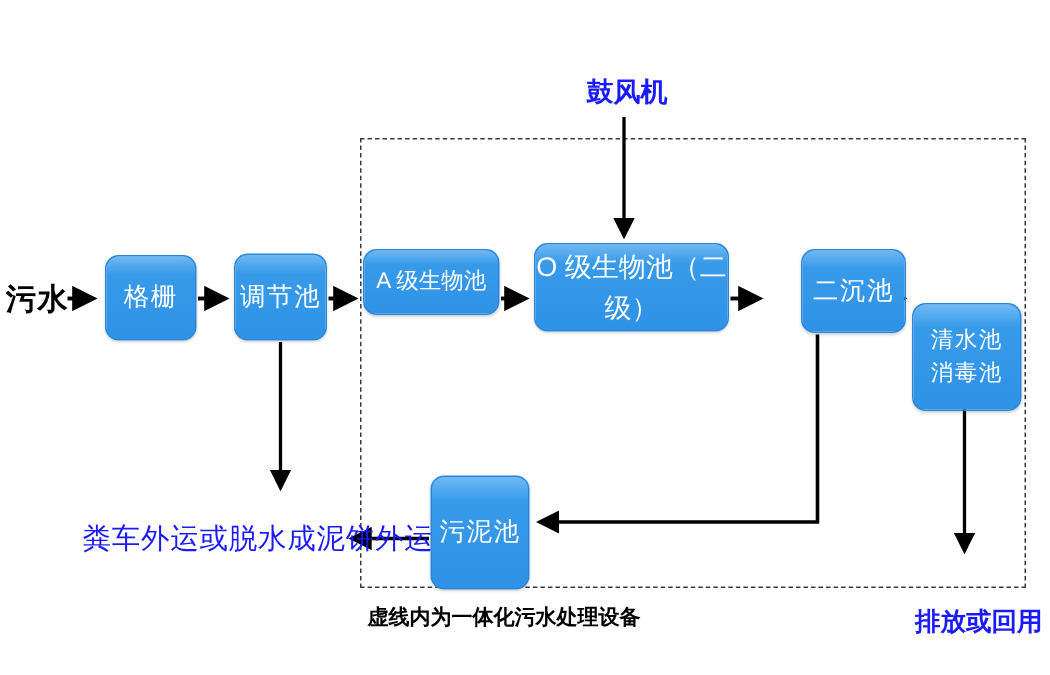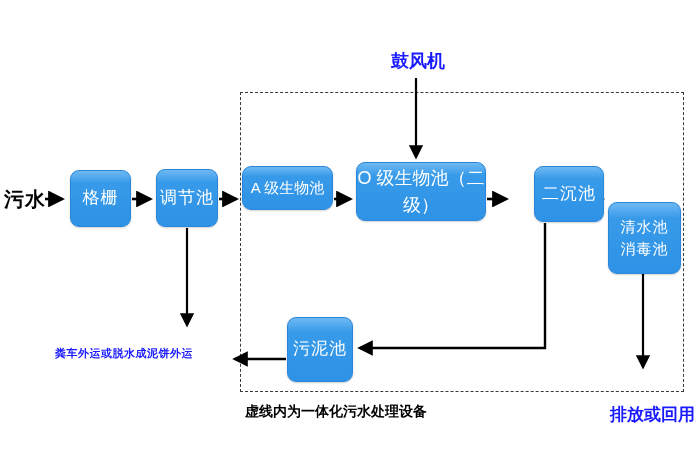--- a/index.html
+++ b/index.html
@@ -22,26 +22,26 @@
     color:#fff;display:flex;flex-direction:column;align-items:center;justify-content:center;
     font-size:17px;line-height:1.45;text-align:center;letter-spacing:1px;
     box-shadow:0 1px 2px rgba(0,0,0,0.18);
   }
   #n-grille{left:70px;top:170px;width:61px;height:57px;}
   #n-regulating{left:156px;top:169px;width:62px;height:58px;}
   #n-a-bio{left:242px;top:166px;width:91px;height:44px;font-size:15px;letter-spacing:0;}
   #n-o-bio{left:356px;top:162px;width:130px;height:59px;font-size:18px;letter-spacing:0;}
   #n-sedimentation{left:512px;top:166px;width:70px;height:56px;margin-left:22px;}
   #n-clearwater{left:608px;top:161px;width:73px;height:72px;font-size:15px;margin-top:41px;}
-  #n-sludge{left:287px;top:317px;width:66px;height:65px;}
+  #n-sludge{left:287px;top:317px;width:66px;height:76px;}
   
   .lbl{position:absolute;white-space:nowrap;}
   #lbl-source{left:4px;top:186px;font-size:20px;font-weight:bold;color:#000;letter-spacing:1px;}
   #lbl-blower{left:391px;top:49px;font-size:18px;font-weight:bold;color:#1a1aff;}
-  #lbl-sludge-out{left:55px;top:346px;font-size:11px;font-weight:bold;color:#1a1aff;letter-spacing:0.5px;}
+  #lbl-sludge-out{left:55px;top:346px;font-size:19px;font-weight:normal;color:#1a1aff;letter-spacing:0.5px;}
   #lbl-caption{left:245px;top:403px;font-size:14px;color:#000000;font-weight:bold;}
   #lbl-discharge{left:610px;top:403px;font-size:17px;font-weight:bold;color:#1a1aff;text-align:center;}
 </style>
 </head>
 <body>
 
 <div id="stage">
 
   <div class="dashed-box"></div>
 

